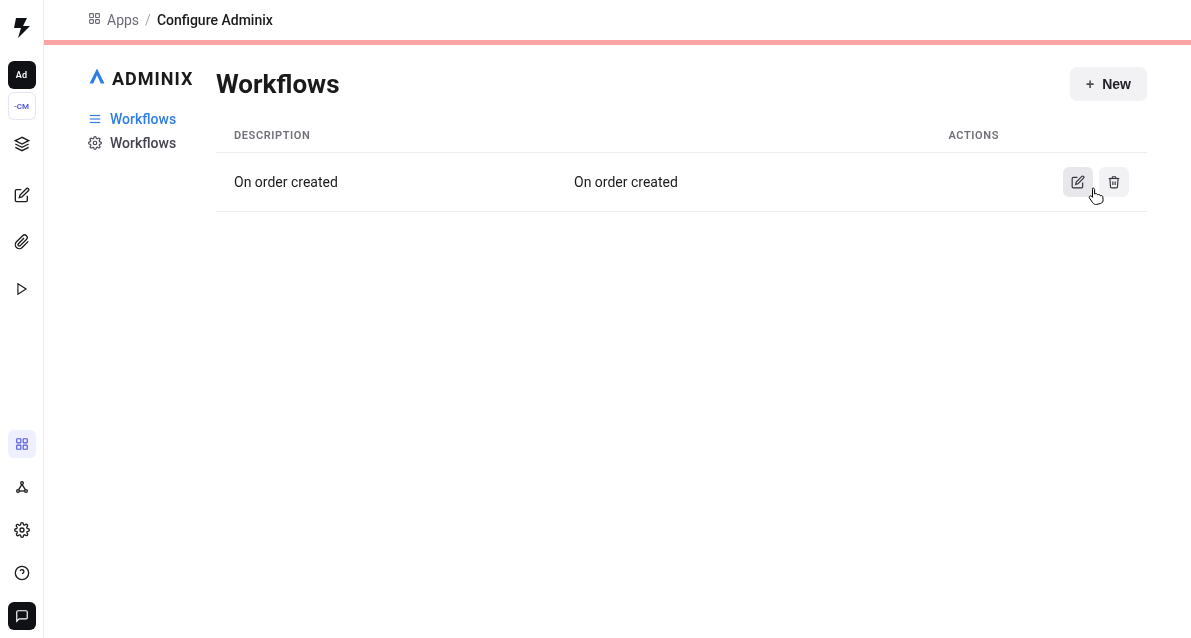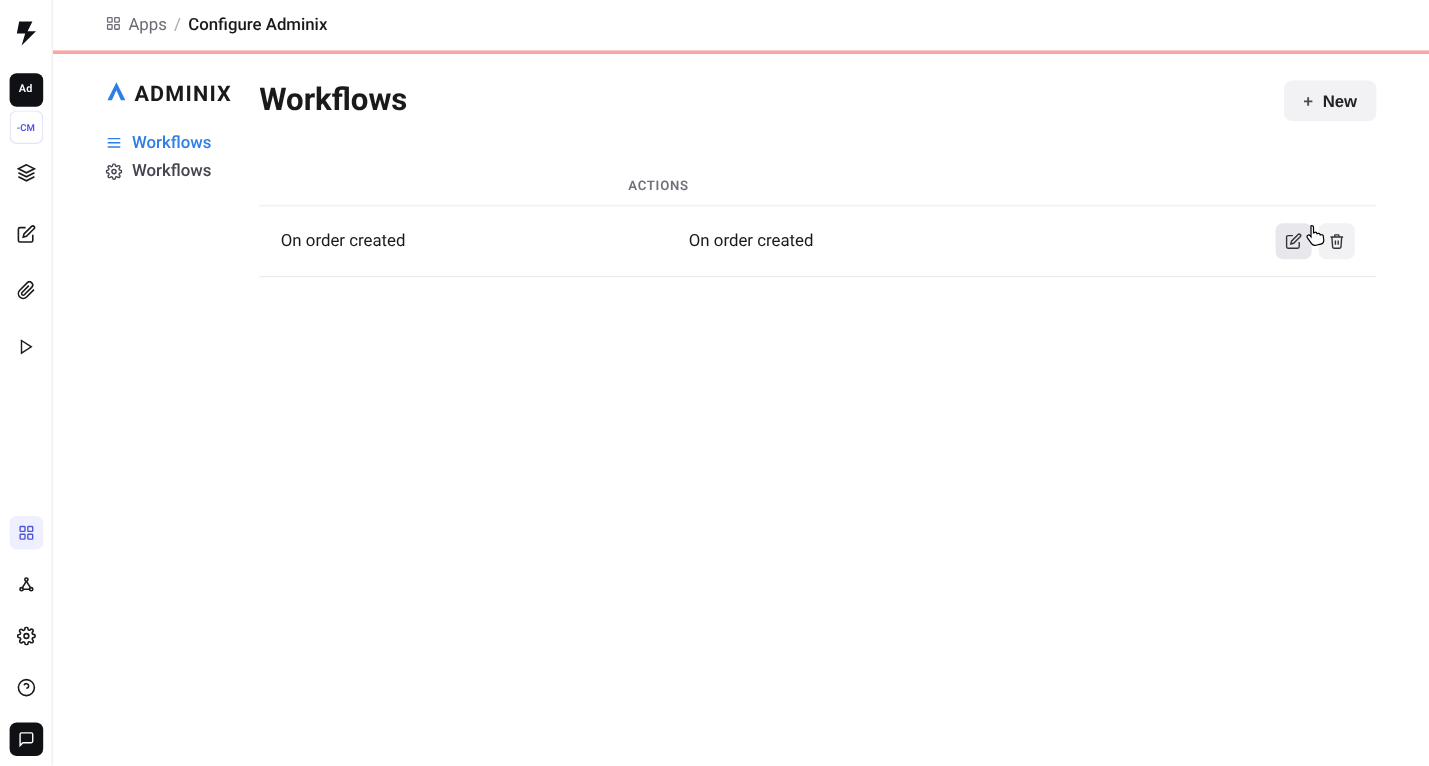--- a/index.html
+++ b/index.html
@@ -78,21 +78,21 @@
 
     .main-area {
       margin-left: 44px;
       display: flex;
       flex-direction: column;
       height: 100%;
     }
 
     .top-breadcrumb {
       height: 45px;
-      border-bottom: 3px solid #fca5a5;
+      border-bottom: 5px solid #fca5a5;
       display: flex;
       align-items: center;
       padding: 10px 44px;
       font-size: 14px;
     }
     .breadcrumb-apps-icon {
       margin-right: 6px;
       color: #6b6b76;
     }
     .breadcrumb-link {
@@ -188,21 +188,21 @@
     .wf-head {
       display: grid;
       grid-template-columns: 340px 1fr 130px;
       padding: 10px 18px;
       font-size: 11px;
       font-weight: 600;
       letter-spacing: 0.6px;
       color: #70707a;
       border-bottom: 1px solid #ededf0;
     }
-    .wf-head .col-actions { text-align: right; margin-top: 19px; }
+    .wf-head .col-actions { text-align: right; }
 
     .wf-row {
       display: grid;
       grid-template-columns: 340px 1fr 130px;
       padding: 14px 18px;
       align-items: center;
       border-bottom: 1px solid #ededf0;
     }
     .wf-row .cell-name,
     .wf-row .cell-desc {
@@ -374,20 +374,21 @@
       <div class="page-header">
         <h1 class="page-title">Workflows</h1>
         <button class="new-btn">
           <span class="plus">+</span>
           <span>New</span>
         </button>
       </div>
 
       <div class="wf-table">
         <div class="wf-head">
+          <div class="col-desc">DESCRIPTION</div>
           <div class="col-actions">ACTIONS</div>
         </div>
 
         <div class="wf-row">
           <div class="cell-name">On order created</div>
           <div class="cell-desc">On order created</div>
           <div class="cell-actions">
             <button class="action-btn hovered">
               <svg width="14" height="14" viewBox="0 0 24 24" fill="none" stroke="currentColor" stroke-width="2">
                 <path d="M11 4H4a2 2 0 0 0-2 2v14a2 2 0 0 0 2 2h14a2 2 0 0 0 2-2v-7"></path>

